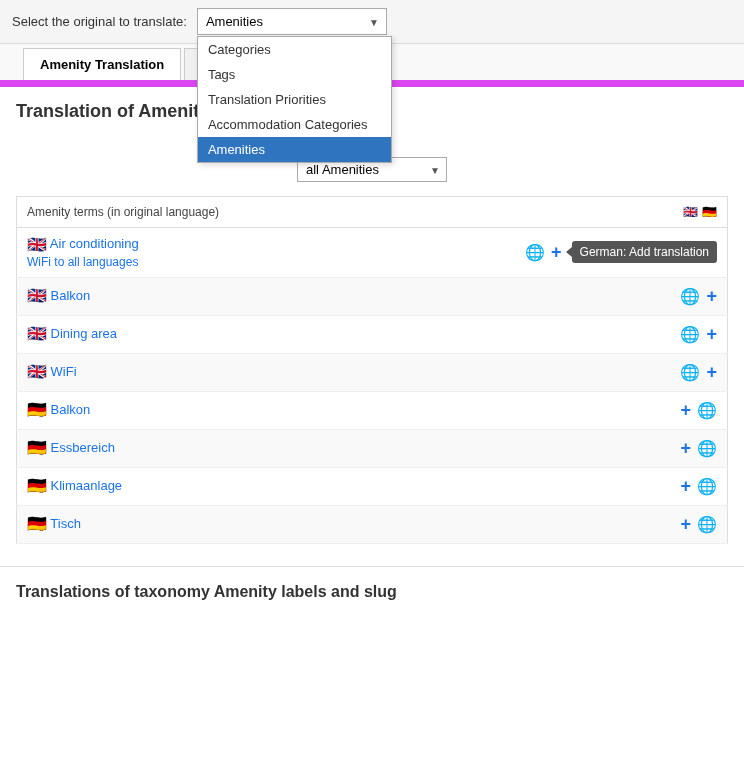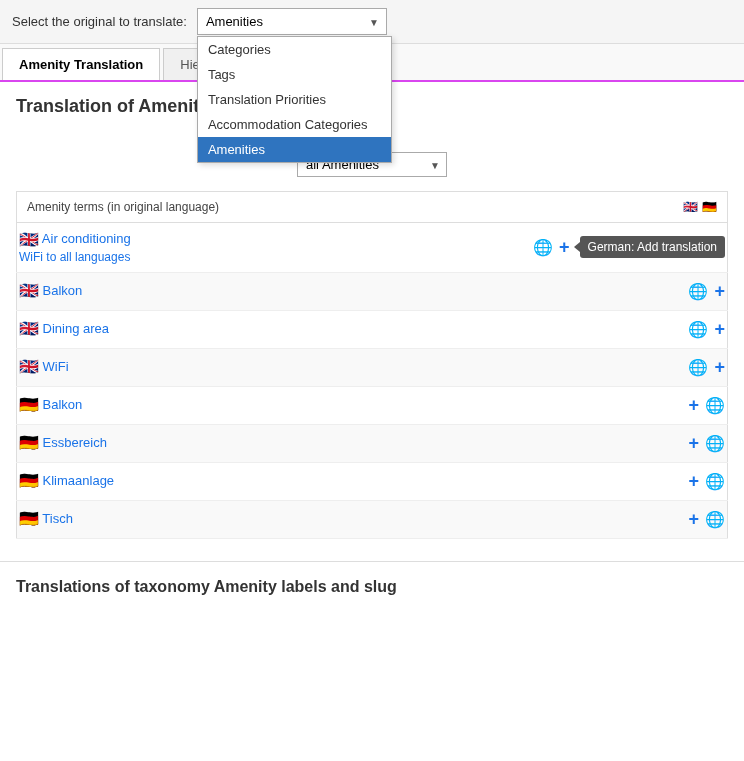--- a/index.html
+++ b/index.html
@@ -74,23 +74,23 @@
       font-style: normal;
     }
     .dropdown-overlay .dd-item.dd-active {
       background: #2f74bf;
       color: #fff;
     }
 
     
     .tabs-bar {
       display: flex;
-      border-bottom: 2px solid #d946ef;
+      border-bottom: 7px solid #d946ef;
       background: #f9f9f9;
-      padding: 0 2px;
+      padding: 0 23px;
       text-align: right;
     }
     .tab {
       padding: 8px 16px;
       border: 1px solid transparent;
       border-bottom: none;
       cursor: pointer;
       font-size: 13px;
       background: #fff;
       border-color: #ccc #ccc transparent;
@@ -172,21 +172,21 @@
       font-size: 12px;
       font-weight: normal;
       color: #444;
       border-bottom: 1px solid #ddd;
     }
     .amenity-table th.flag-col {
       text-align: right;
       width: 80px;
     }
     .amenity-table td {
-      padding: 8px 2px;
+      padding: 8px 10px;
       border-bottom: 1px solid #eee;
       vertical-align: middle;
     }
     .amenity-table tr:nth-child(even) {
       background: #f9f9f9;
     }
     .amenity-table tr:nth-child(odd) {
       background: #fff;
     }
 

